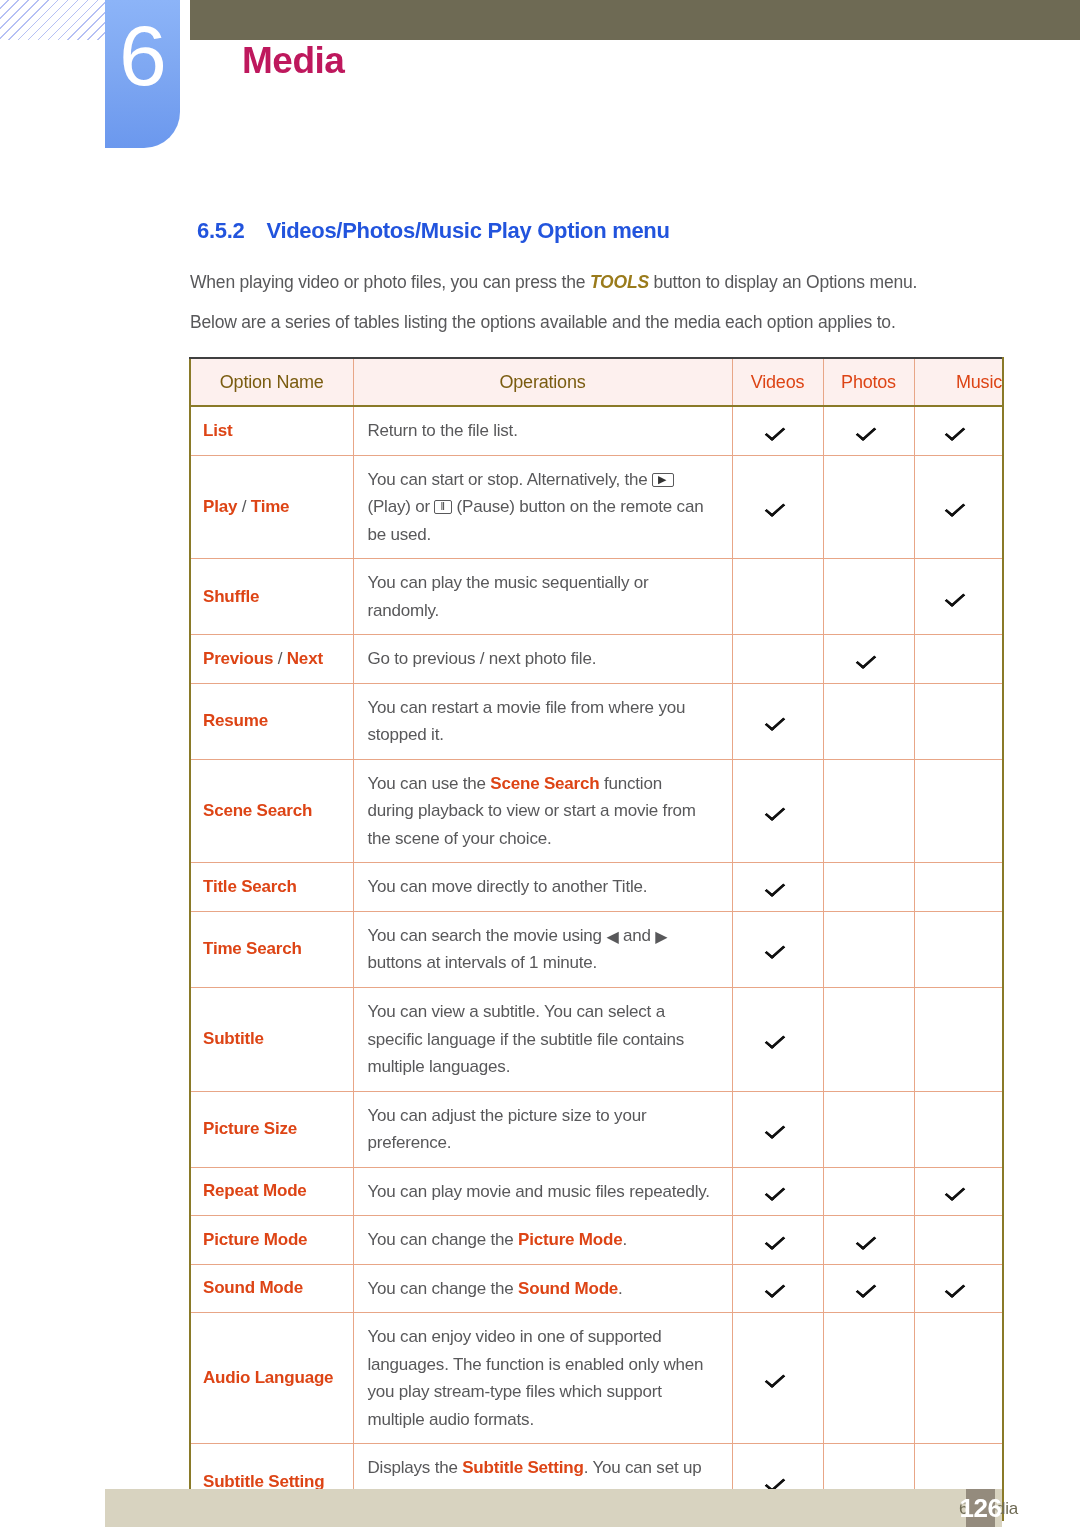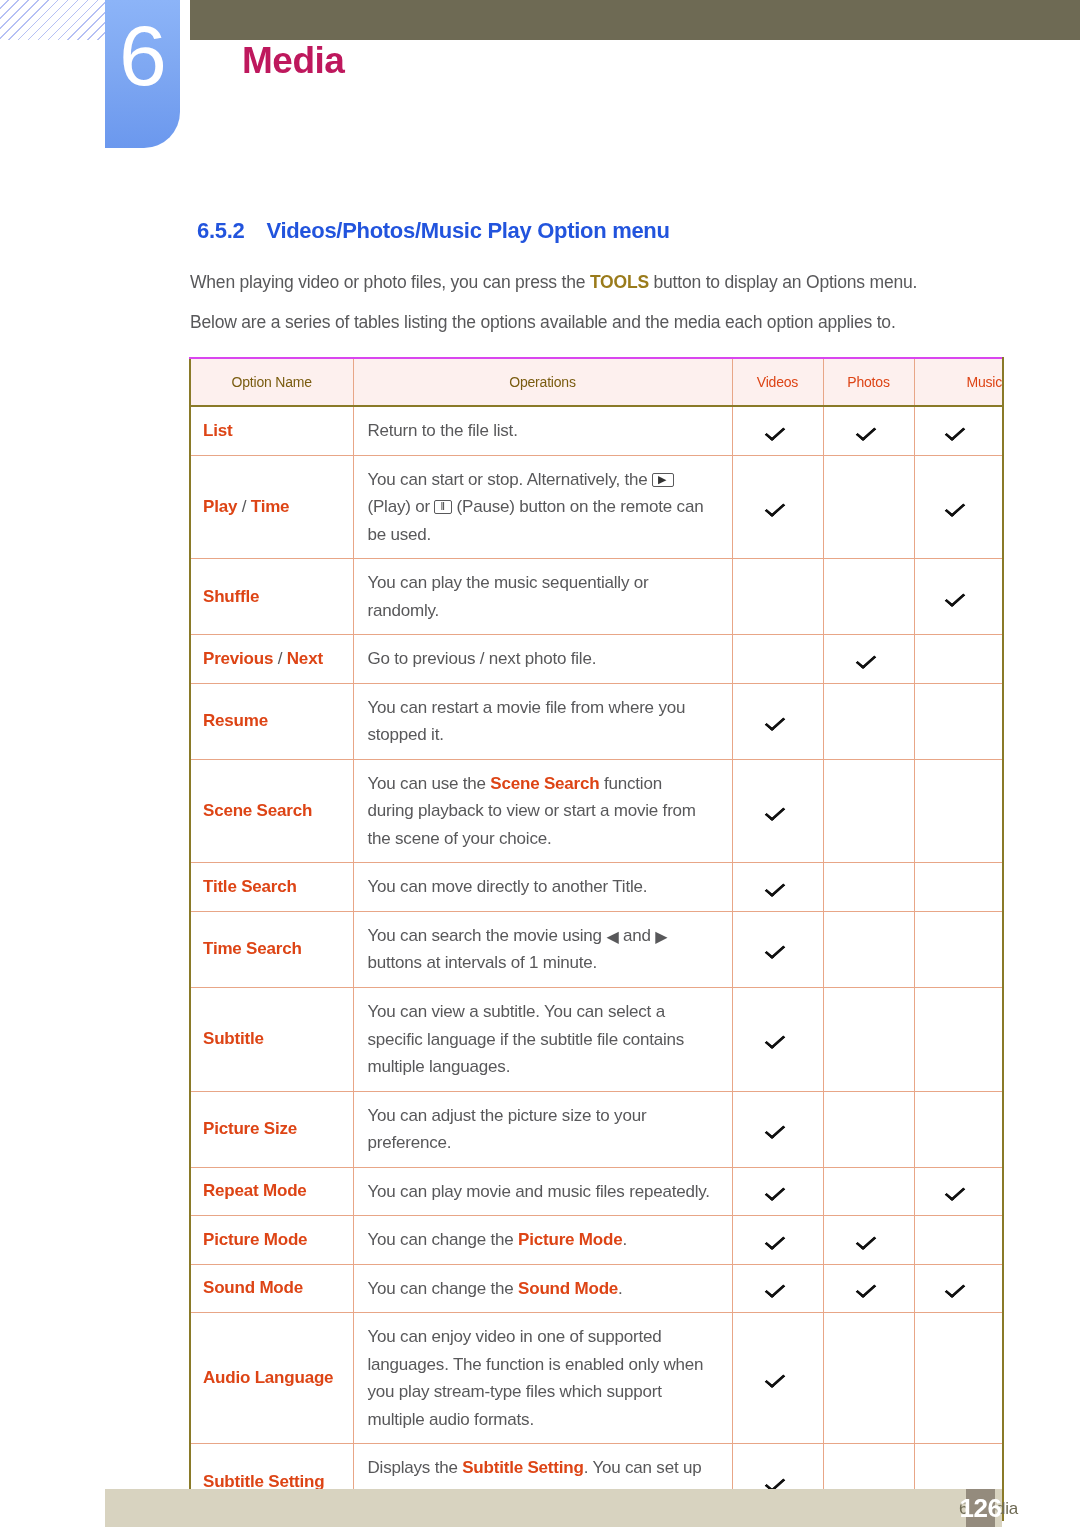--- a/index.html
+++ b/index.html
@@ -85,20 +85,21 @@
     font-size: 17.5px;
     color: #58585a;
     letter-spacing: -0.2px;
     white-space: nowrap;
   }
   .intro.p1 { top: 272px; }
   .intro.p2 { top: 312px; }
   .intro b.tools {
     color: #9a7b1b;
     font-weight: 700;
+    font-style: italic;
   }
 
   
   .opt-table {
     position: absolute;
     left: 189px; top: 357px;
     width: 813px;
     border-collapse: collapse;
     table-layout: fixed;
   }
@@ -109,25 +110,25 @@
   .opt-table col.c-mus  { width: 89px; }
 
   .opt-table th, .opt-table td {
     border: 1px solid #e8a687;
     padding: 0;
     vertical-align: middle;
   }
   .opt-table thead th {
     background: #fdf0ee;
     color: #7a5c10;
-    font-size: 14px;
+    font-size: 18px;
     font-weight: 400;
     height: 46px;
     text-align: center;
-    border-top: 2px solid #d946ef;
+    border-top: 2px solid #404040;
     border-bottom: 2px solid #8a7a28;
     letter-spacing: -0.2px;
   }
   .opt-table thead th.c-videos,
   .opt-table thead th.c-photos,
   .opt-table thead th.c-music {
     color: #dd4415;
   }
   .opt-table thead th:first-child { border-left: 2px solid #8a7a28; }
   .opt-table thead th:last-child  { border-right: 2px solid #8a7a28; text-align: right; }

